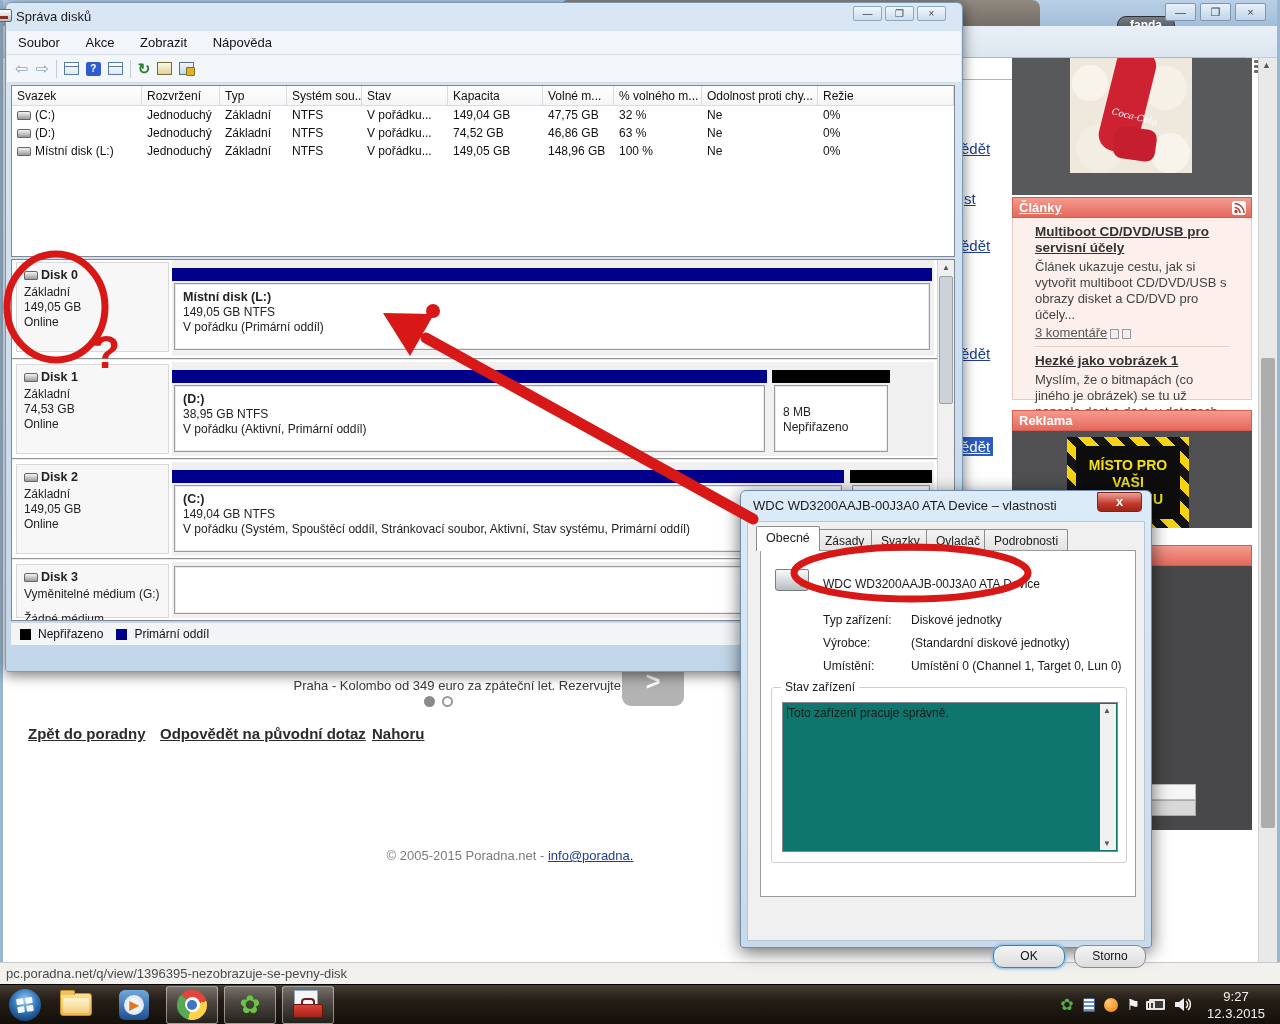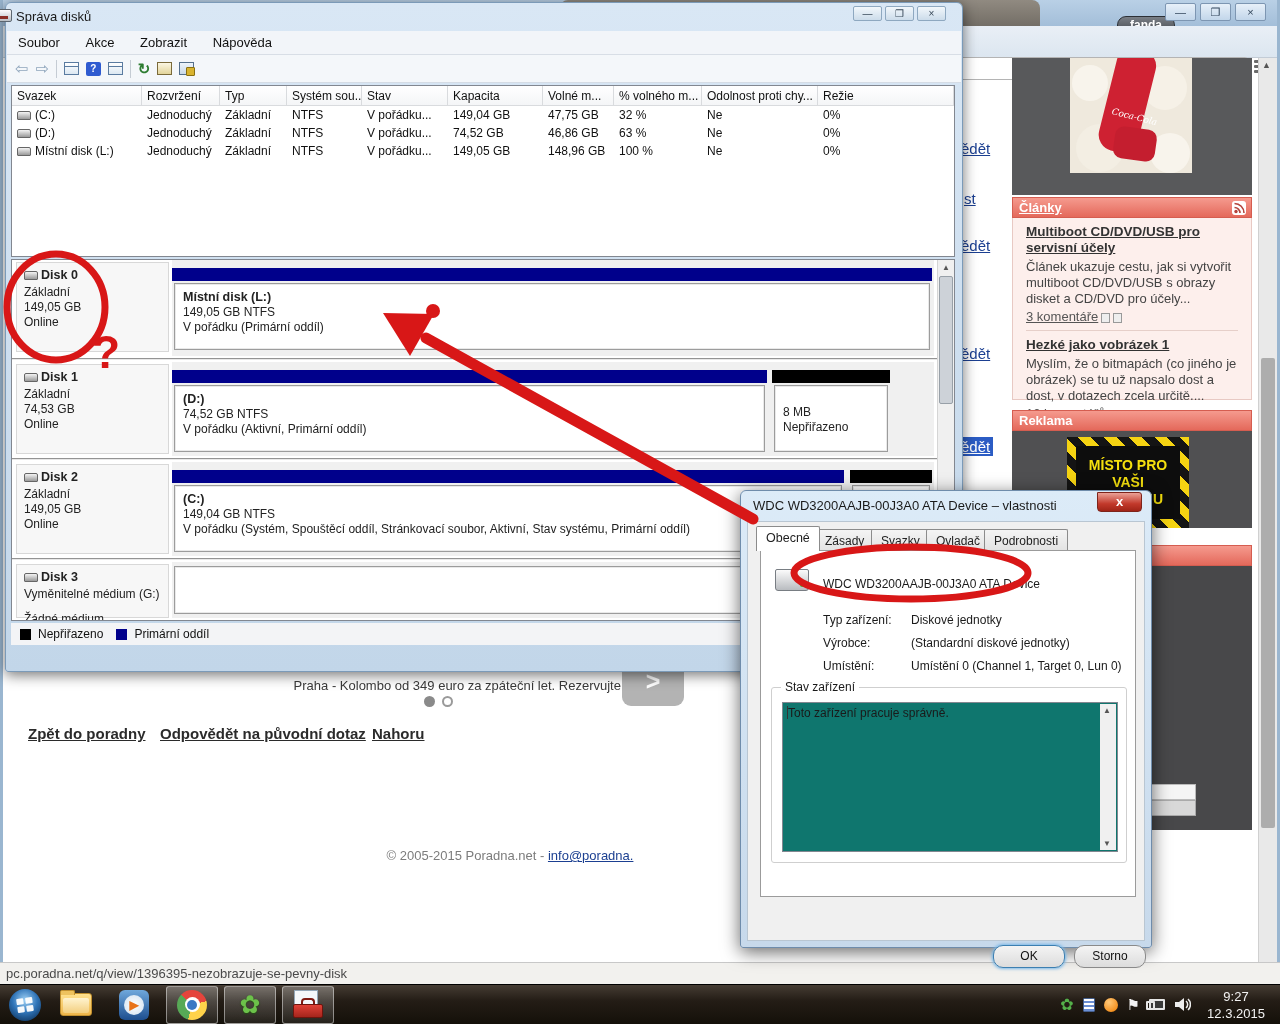--- a/index.html
+++ b/index.html
@@ -42,21 +42,21 @@
   #footer a { color:#1b3f91; text-decoration:underline; }
 
   
   .sb-panel-hd { position:absolute; left:1012px; width:240px; height:21px;
     background:linear-gradient(#f59a8e,#e4695b); border:1px solid #d55d50; color:#fff;
     font-size:13px; font-weight:bold; line-height:19px; padding:0 6px; }
   .sb-panel-hd .hd-label { text-decoration:underline; }
   #sb-cola { position:absolute; left:1012px; top:58px; width:240px; height:137px; background:#58595b; }
   #sb-cola svg { position:absolute; left:58px; top:0; }
   #sb-articles-body { position:absolute; left:1012px; top:218px; width:240px; height:182px;
-    background:#fdefec; border:1px solid #e8c9c3; border-top:none; padding:6px 13px; font-size:13px; color:#444; }
+    background:#fdefec; border:1px solid #e8c9c3; border-top:none; padding:6px 22px; font-size:13px; color:#444; }
   .art-title { font-size:13.5px; font-weight:bold; color:#333; text-decoration:underline; line-height:16px; margin-bottom:3px; }
   .art-text { line-height:16px; margin-bottom:2px; }
   .art-comments { color:#555; text-decoration:underline; }
   .cmt-ico { display:inline-block; width:9px; height:10px; border:1px solid #999; background:#eee; margin-left:3px; vertical-align:middle; }
   .art-sep { border-top:1px solid #e6cfc9; margin:6px 0; }
   #sb-ad-body { position:absolute; left:1012px; top:431px; width:240px; height:97px; background:#505052; }
   #ad-banner { position:absolute; left:55px; top:6px; width:122px; height:91px;
     background:repeating-linear-gradient(45deg,#f5d312 0 9px,#141414 9px 18px); padding:9px; }
   #ad-banner-inner { width:100%; height:100%; background:#0d0d0d; display:flex; flex-direction:column;
     align-items:center; justify-content:center; }
@@ -432,21 +432,21 @@
           </div>
         <div class="dl-line">Základní</div>
         <div class="dl-line">74,53 GB</div>
         <div class="dl-line">Online</div>
       </div>
       <div class="disk-graph">
         <div class="part" style="left:0;width:595px">
           <div class="part-bar" style="background:#00008b"></div>
           <div class="part-box">
             <div class="p-title">(D:)</div>
-            <div class="p-line">74,52 GB NTFS</div>
+            <div class="p-line">38,95 GB NTFS</div>
             <div class="p-line">V pořádku (Aktivní, Primární oddíl)</div>
           </div>
         </div>
         <div class="part" style="left:600px;width:118px">
           <div class="part-bar" style="background:#000"></div>
           <div class="part-box">
             <div class="p-line" style="margin-top:14px">8 MB</div>
             <div class="p-line">Nepřiřazeno</div>
           </div>
         </div>

